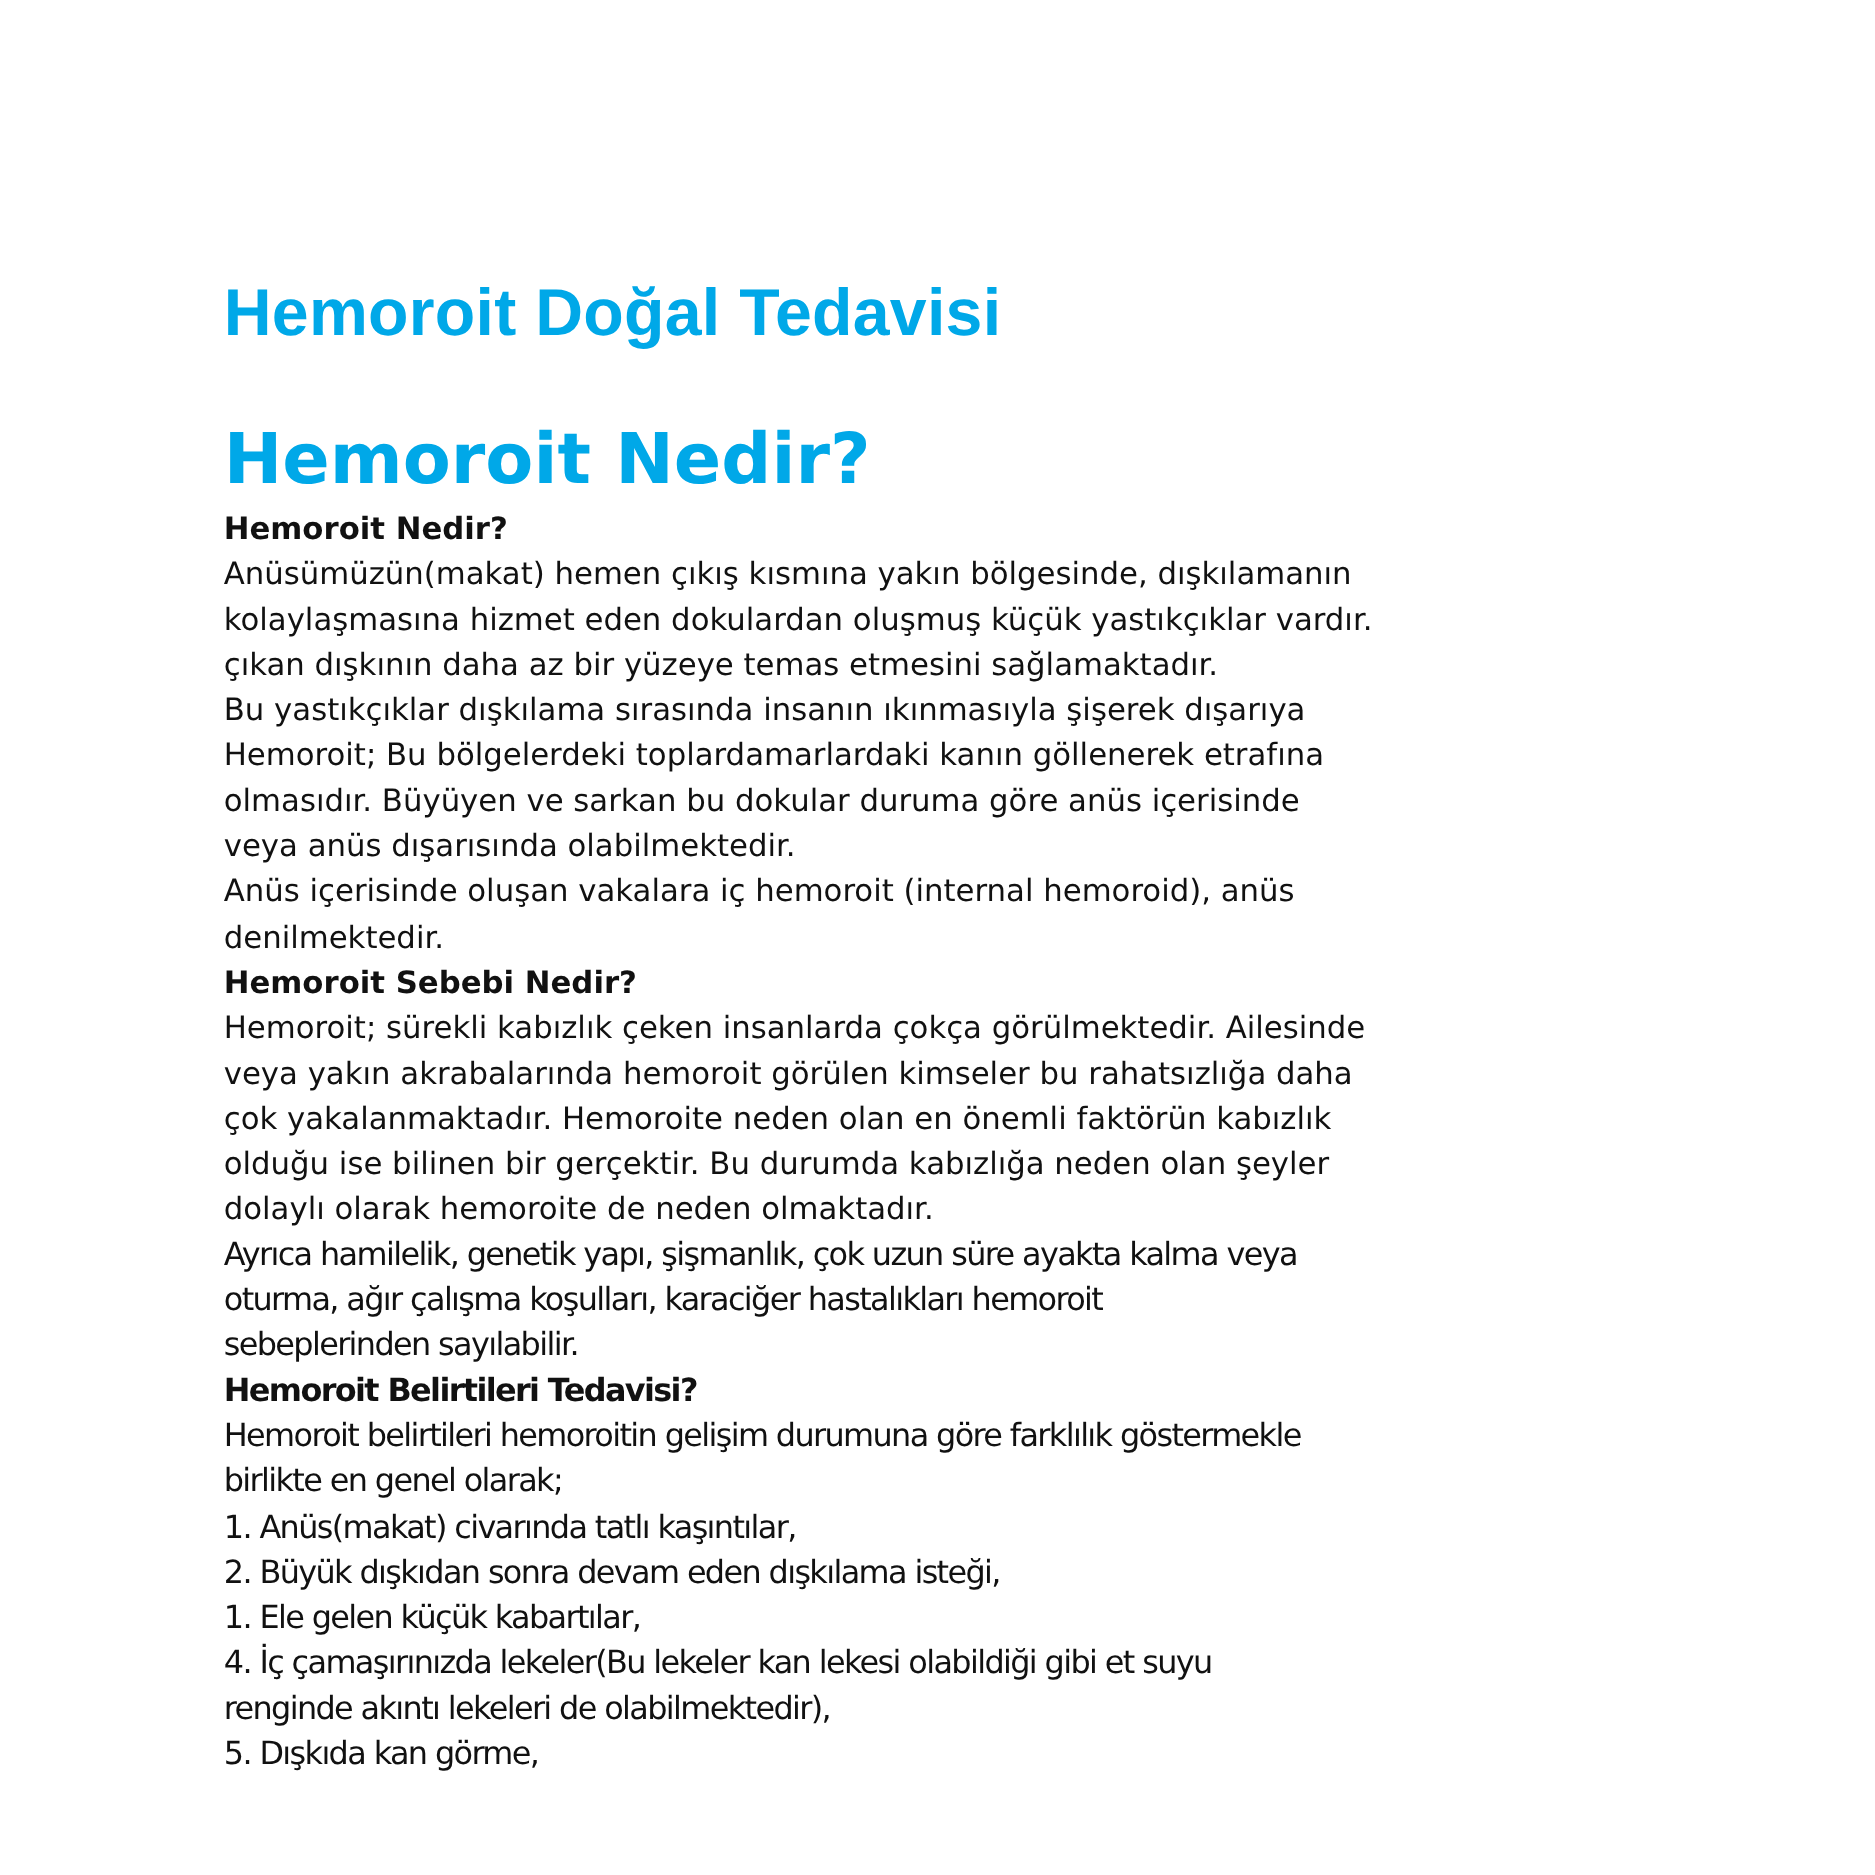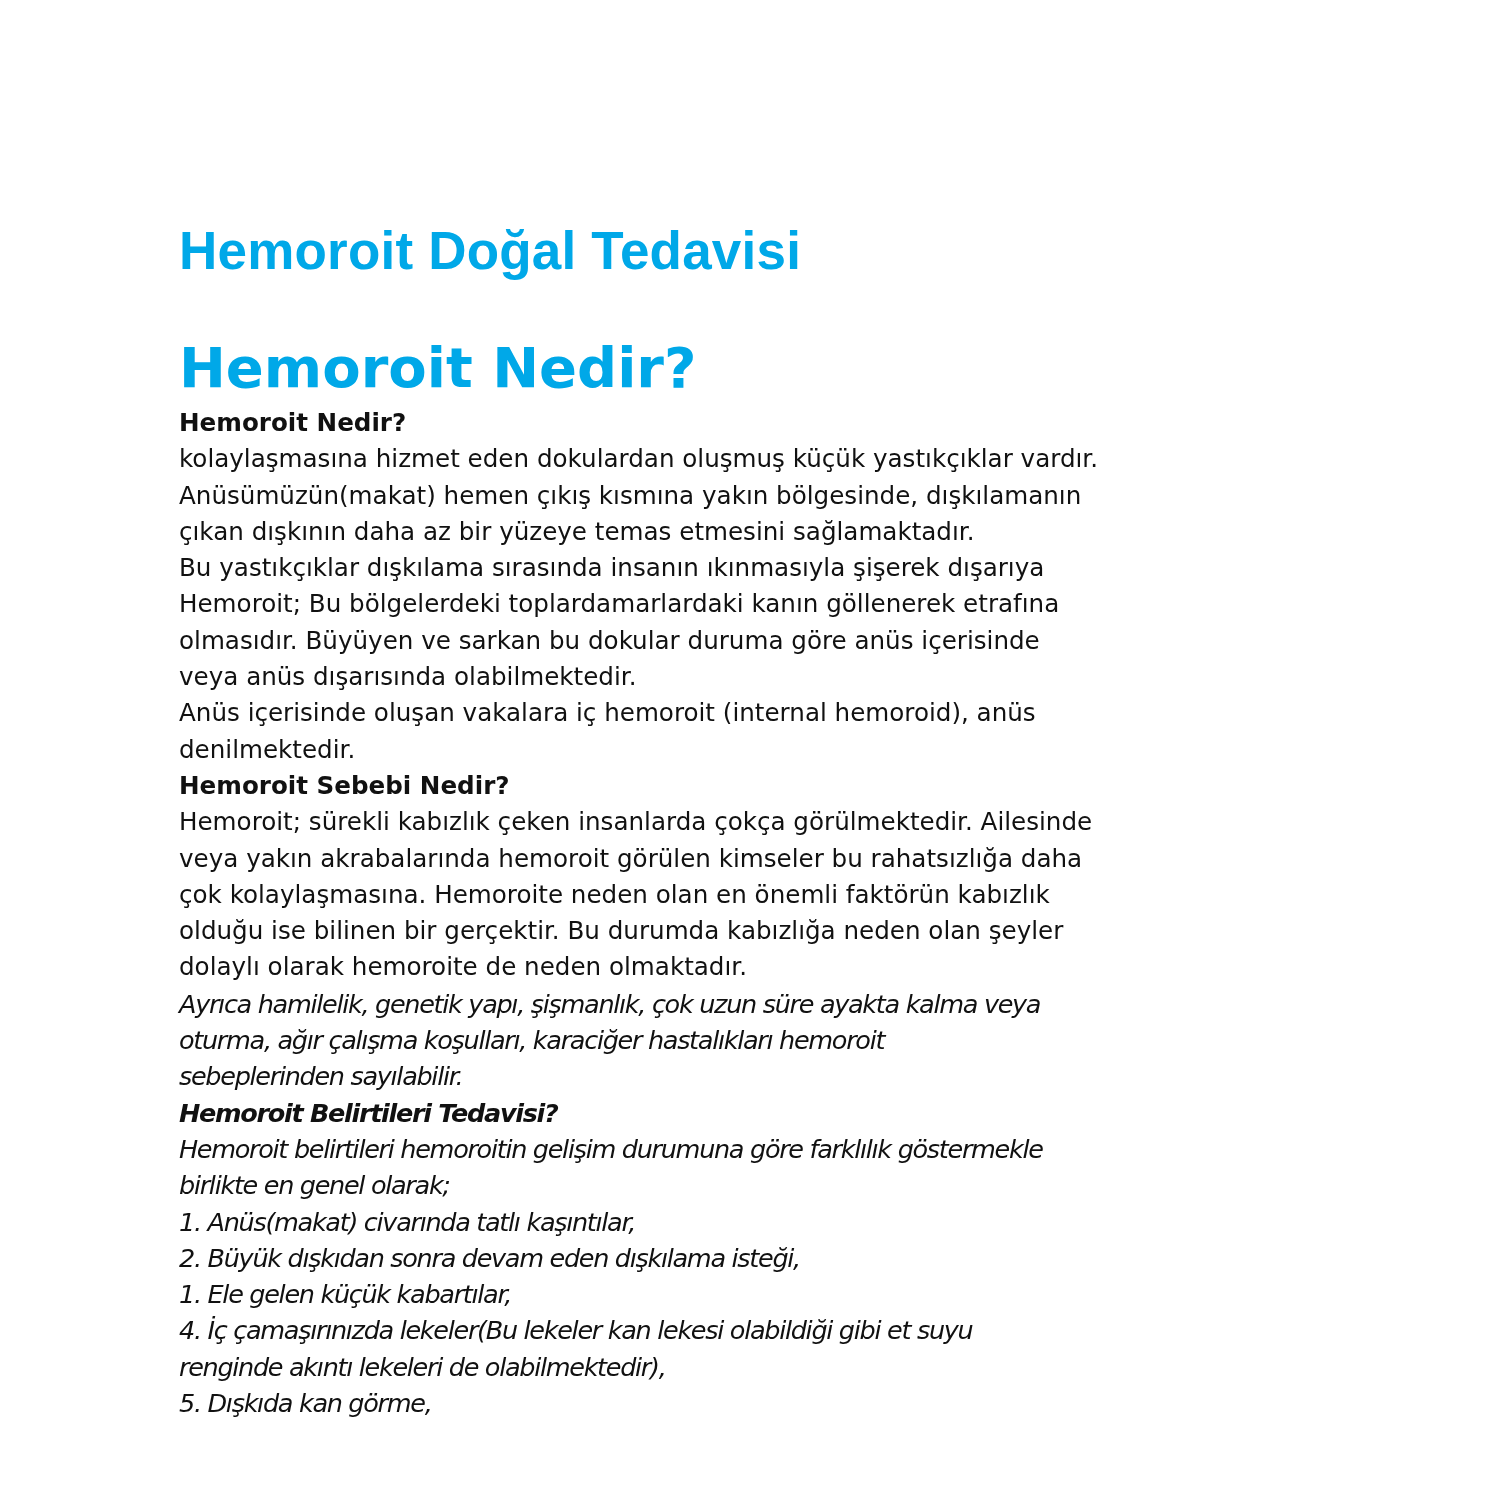--- a/index.html
+++ b/index.html
@@ -25,55 +25,55 @@
     line-height: 72px; white-space: nowrap; margin: 0;
   }
   .body {
     position: absolute; top: 405px; left: 0;
     font-family: "DejaVu Sans", sans-serif;
     font-size: 24.6px; color: #111111;
     line-height: 36.3px;
   }
   .line { white-space: nowrap; display: block; }
   .bold { font-weight: bold; }
-  .cond { font-size: 25.5px; letter-spacing: -1.3px; font-style: italic; }
+  .cond { font-size: 25.5px; letter-spacing: -1.3px; }
   .cutoff { height: 12px; overflow: hidden; display: block; }
 </style>
 </head>
 <body>
 
 <div class="page">
   <h1 class="doc-title">Hemoroit Doğal Tedavisi</h1>
   <h2 class="section-title">Hemoroit Nedir?</h2>
   <div class="body" id="doc-body">
       <div>
         <span class="line bold">Hemoroit Nedir?</span>
       </div>
       <div>
+        <span class="line">Anüsümüzün(makat) hemen çıkış kısmına yakın bölgesinde, dışkılamanın</span>
         <span class="line">kolaylaşmasına hizmet eden dokulardan oluşmuş küçük yastıkçıklar vardır.</span>
-        <span class="line">Anüsümüzün(makat) hemen çıkış kısmına yakın bölgesinde, dışkılamanın</span>
         <span class="line">çıkan dışkının daha az bir yüzeye temas etmesini sağlamaktadır.</span>
         <span class="line">Bu yastıkçıklar dışkılama sırasında insanın ıkınmasıyla şişerek dışarıya</span>
       </div>
       <div>
         <span class="line">Hemoroit; Bu bölgelerdeki toplardamarlardaki kanın göllenerek etrafına</span>
         <span class="line">olmasıdır. Büyüyen ve sarkan bu dokular duruma göre anüs içerisinde</span>
         <span class="line">veya anüs dışarısında olabilmektedir.</span>
       </div>
       <div>
         <span class="line">Anüs içerisinde oluşan vakalara iç hemoroit (internal hemoroid), anüs</span>
         <span class="line">denilmektedir.</span>
       </div>
       <div>
         <span class="line bold">Hemoroit Sebebi Nedir?</span>
       </div>
       <div>
         <span class="line">Hemoroit; sürekli kabızlık çeken insanlarda çokça görülmektedir. Ailesinde</span>
         <span class="line">veya yakın akrabalarında hemoroit görülen kimseler bu rahatsızlığa daha</span>
-        <span class="line">çok kolaylaşmasına. Hemoroite neden olan en önemli faktörün kabızlık</span>
+        <span class="line">çok yakalanmaktadır. Hemoroite neden olan en önemli faktörün kabızlık</span>
         <span class="line">olduğu ise bilinen bir gerçektir. Bu durumda kabızlığa neden olan şeyler</span>
         <span class="line">dolaylı olarak hemoroite de neden olmaktadır.</span>
       </div>
       <div>
         <span class="line cond">Ayrıca hamilelik, genetik yapı, şişmanlık, çok uzun süre ayakta kalma veya</span>
         <span class="line cond">oturma, ağır çalışma koşulları, karaciğer hastalıkları hemoroit</span>
         <span class="line cond">sebeplerinden sayılabilir.</span>
       </div>
       <div>
         <span class="line bold cond">Hemoroit Belirtileri Tedavisi?</span>

